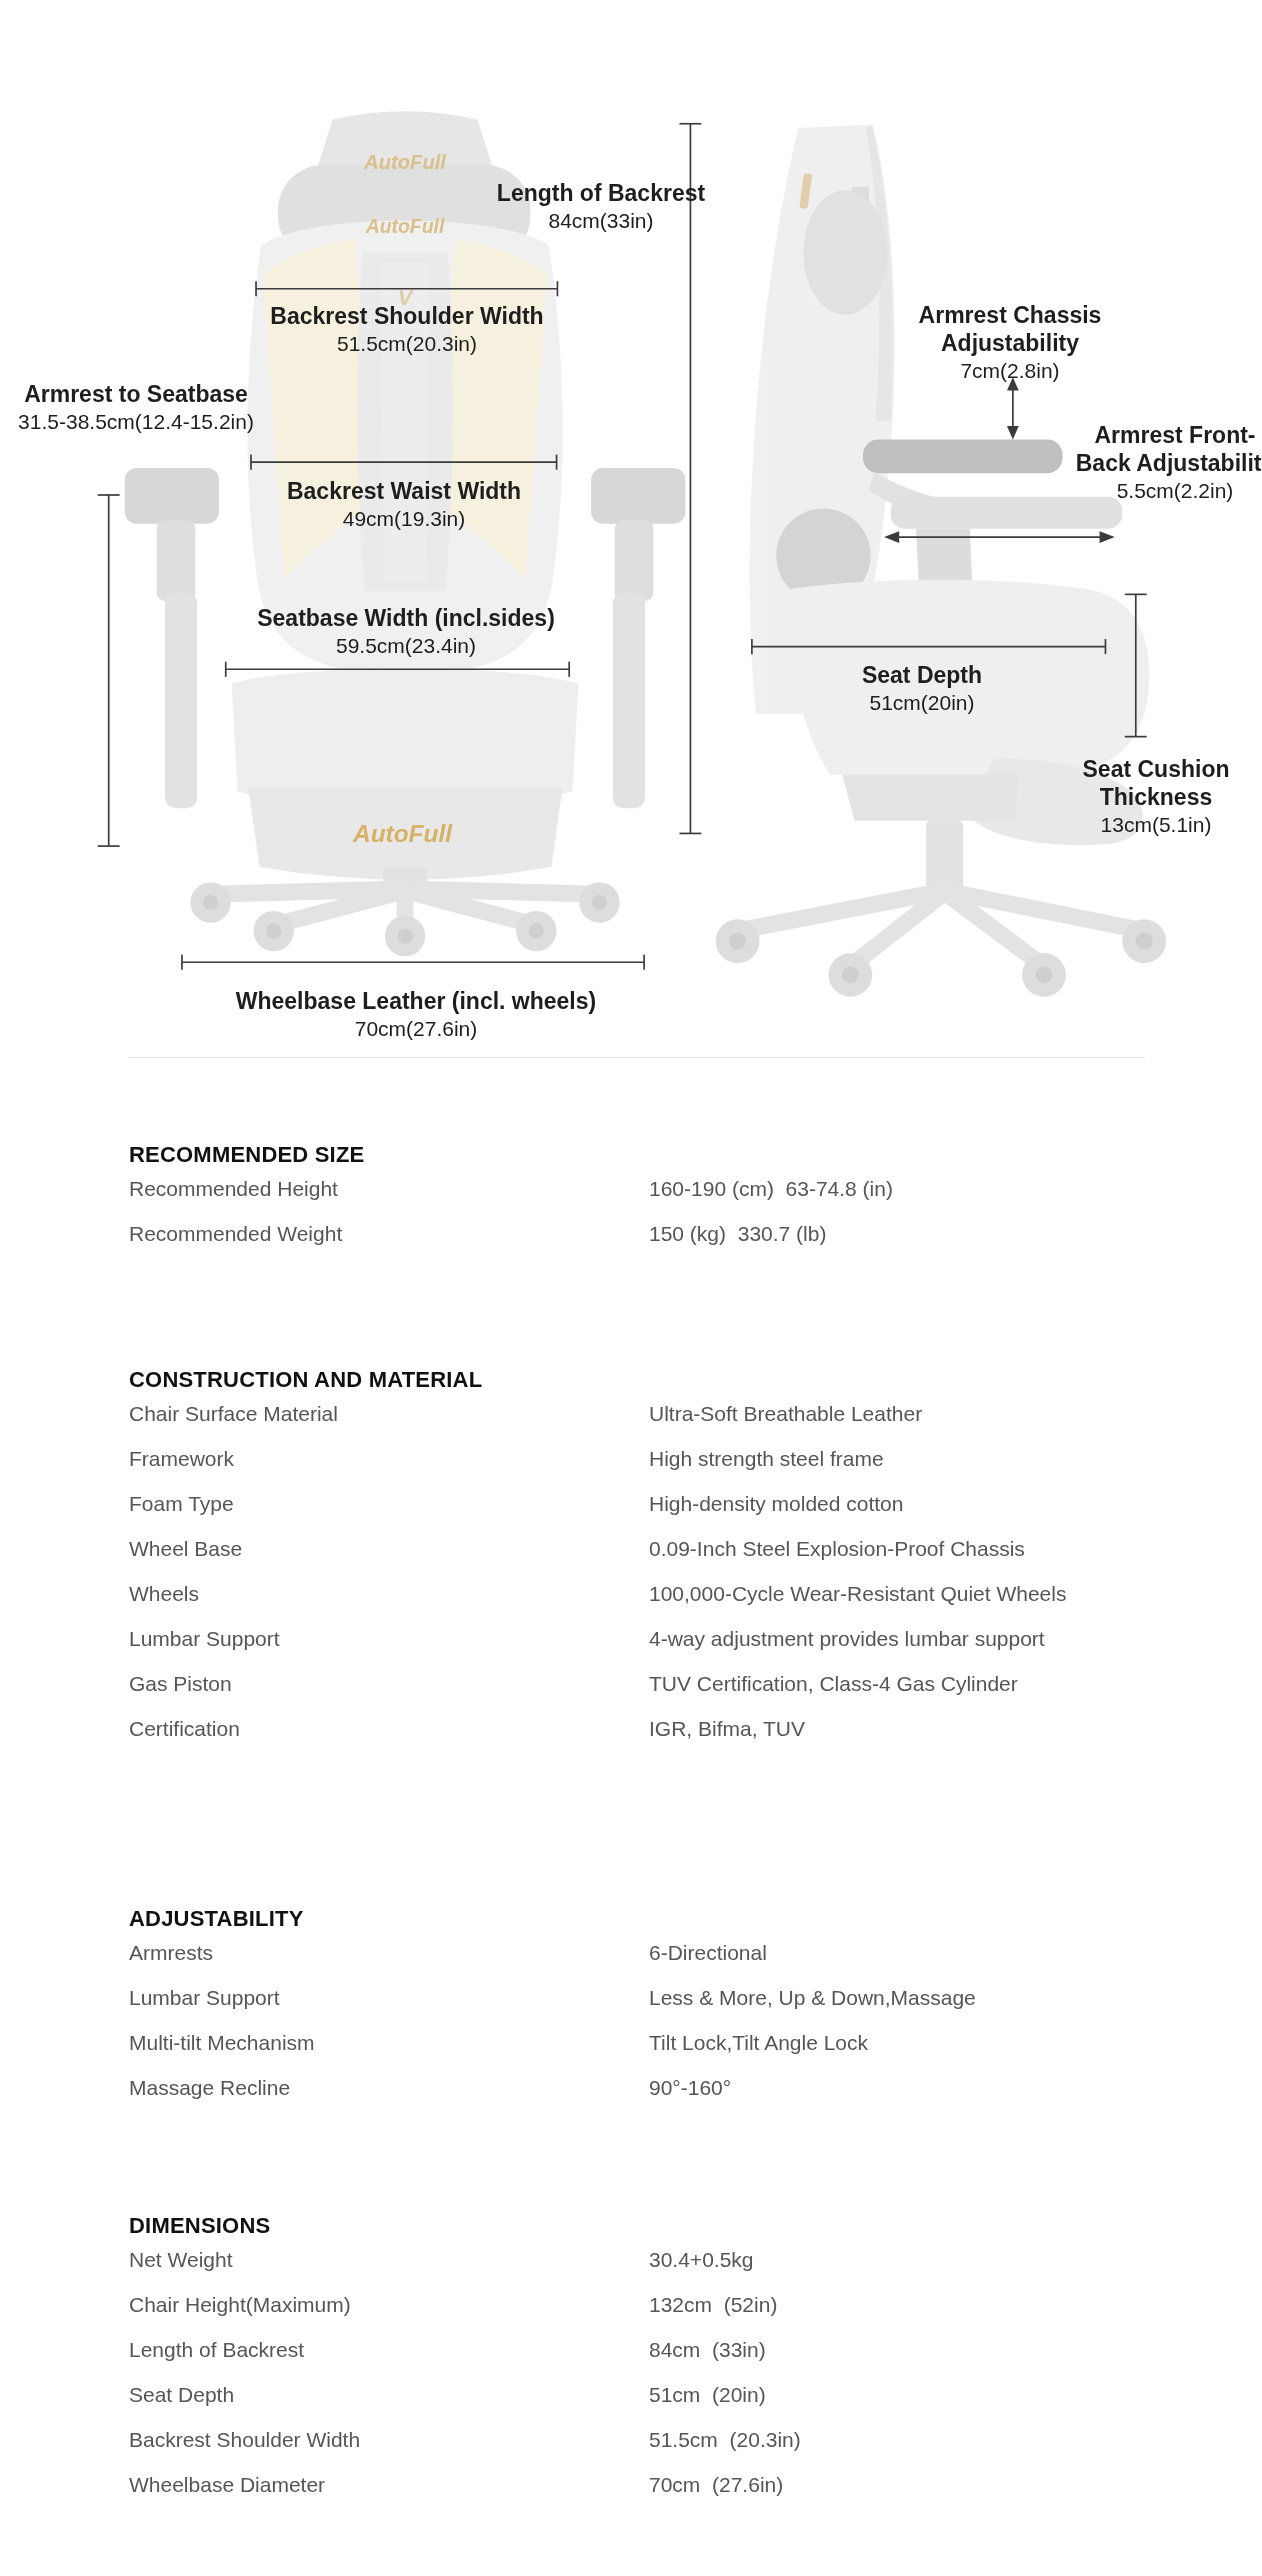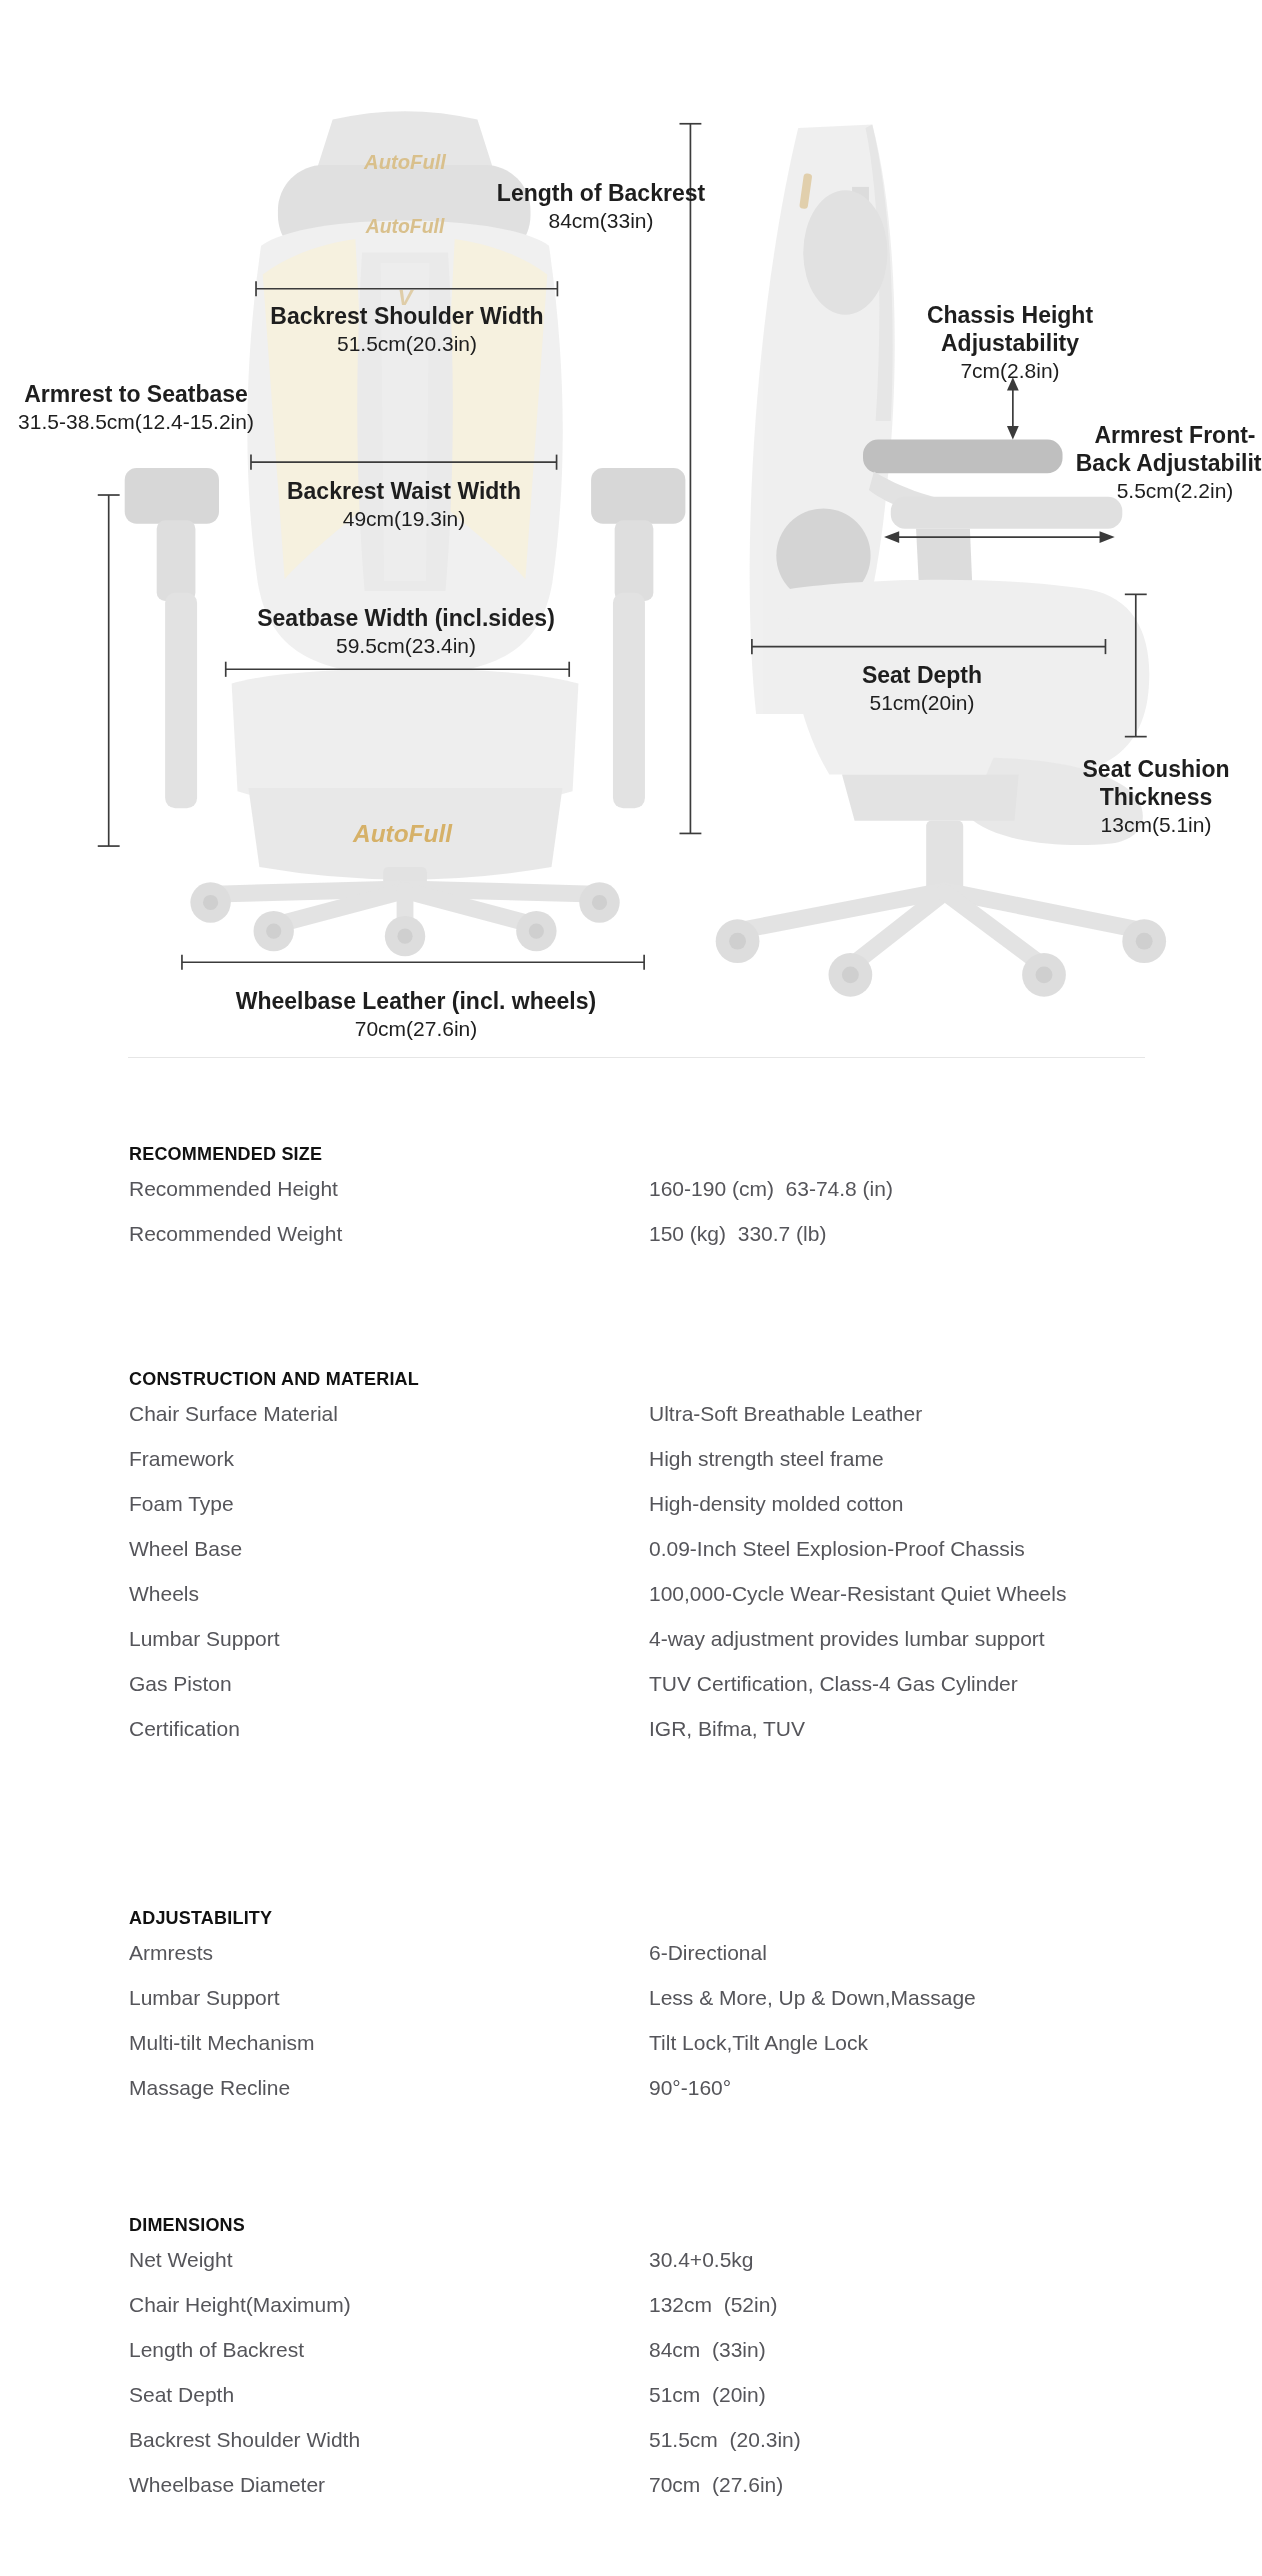--- a/index.html
+++ b/index.html
@@ -16,21 +16,21 @@
   }
   .ann-l { font-size:23px; line-height:28px; font-weight:700; }
   .ann-v { font-size:21px; line-height:28px; font-weight:400; }
   .figure-divider {
     position:absolute; left:128px; top:1057px; width:1017px; height:0;
     border-top:1.7px solid #e6e6e6;
   }
   
   .section { position:absolute; left:129px; right:67px; }
   .sec-title {
-    font-size:18px; line-height:29px; font-weight:700; color:#111111;
+    font-size:22px; line-height:29px; font-weight:700; color:#111111;
     letter-spacing:0.2px; margin:0 0 8.4px 0;
   }
   .row { display:flex; align-items:flex-start; height:45px; }
   .row .lbl {
     width:509px; flex:0 0 509px; font-size:21px; color:#55555a;
     white-space:pre-wrap;
   }
   .row .val { font-size:21px; color:#55555a; white-space:pre-wrap;margin-left:11px; }
 </style>
 </head>
@@ -222,21 +222,21 @@
       <div class="ann-l">Seatbase Width (incl.sides)</div>
       <div class="ann-v">59.5cm(23.4in)</div>
     </div>
 
     <div class="ann" style="left:416px; top:987px">
       <div class="ann-l">Wheelbase Leather (incl. wheels)</div>
       <div class="ann-v">70cm(27.6in)</div>
     </div>
 
     <div class="ann" style="left:1010px; top:301px">
-      <div class="ann-l">Chassis Height</div>
+      <div class="ann-l">Armrest Chassis</div>
       <div class="ann-l">Adjustability</div>
       <div class="ann-v">7cm(2.8in)</div>
     </div>
 
     <div class="ann" style="left:1175px; top:421px">
       <div class="ann-l">Armrest Front-</div>
       <div class="ann-l">Back Adjustability</div>
       <div class="ann-v">5.5cm(2.2in)</div>
     </div>
 

